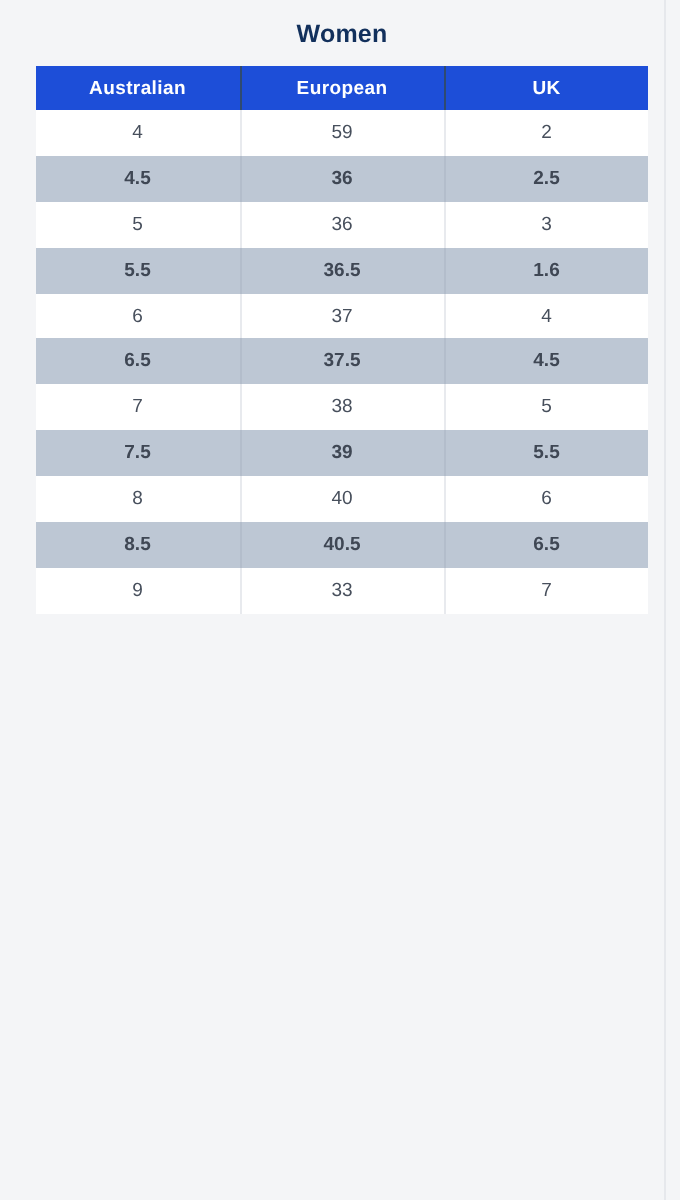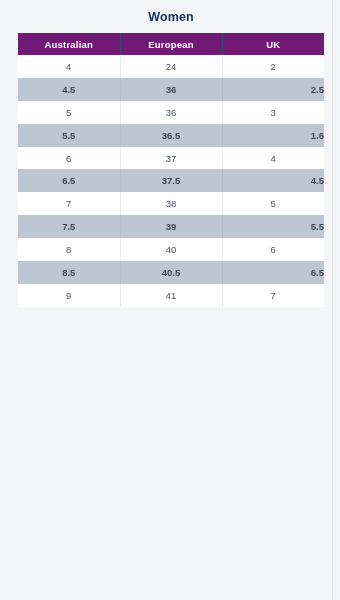--- a/index.html
+++ b/index.html
@@ -57,21 +57,21 @@
   }
 
   table.size-table {
     width: 306px;
     border-collapse: collapse;
     table-layout: fixed;
     background: #ffffff;
   }
 
   table.size-table thead th {
-    background: #701a75;
+    background: #1d4ed8;
     color: #ffffff;
     font-size: 9.5px;
     font-weight: bold;
     letter-spacing: 0.2px;
     height: 22px;
     padding: 0;
     text-align: center;
     vertical-align: middle;
     border-right: 1px solid #2f4a70;
     box-sizing: border-box;
@@ -98,21 +98,20 @@
     background: #ffffff;
   }
   table.size-table tbody tr.even-row td {
     background: #bdc7d4;
     color: #3f4754;
     border-right: 1px solid #b3bdcb;
     font-weight: bold;
   }
   table.size-table tbody tr.even-row td:last-child {
     border-right: none;
-    text-align: right;
   }
 
   col.c1 { width: 102px; }
   col.c2 { width: 102px; }
   col.c3 { width: 102px; }
 </style>
 </head>
 <body>
 
 <div class="page">
@@ -133,21 +132,21 @@
         <thead>
           <tr>
             <th>Australian</th>
             <th>European</th>
             <th>UK</th>
           </tr>
         </thead>
         <tbody id="table-body">
             <tr class="odd-row">
               <td>4</td>
-              <td>24</td>
+              <td>59</td>
               <td>2</td>
             </tr>
             <tr class="even-row">
               <td>4.5</td>
               <td>36</td>
               <td>2.5</td>
             </tr>
             <tr class="odd-row">
               <td>5</td>
               <td>36</td>
@@ -183,21 +182,21 @@
               <td>40</td>
               <td>6</td>
             </tr>
             <tr class="even-row">
               <td>8.5</td>
               <td>40.5</td>
               <td>6.5</td>
             </tr>
             <tr class="odd-row">
               <td>9</td>
-              <td>41</td>
+              <td>33</td>
               <td>7</td>
             </tr>
           </tbody>
       </table>
     </div>
 
   </div>
 </div>
 
 </body></html>

